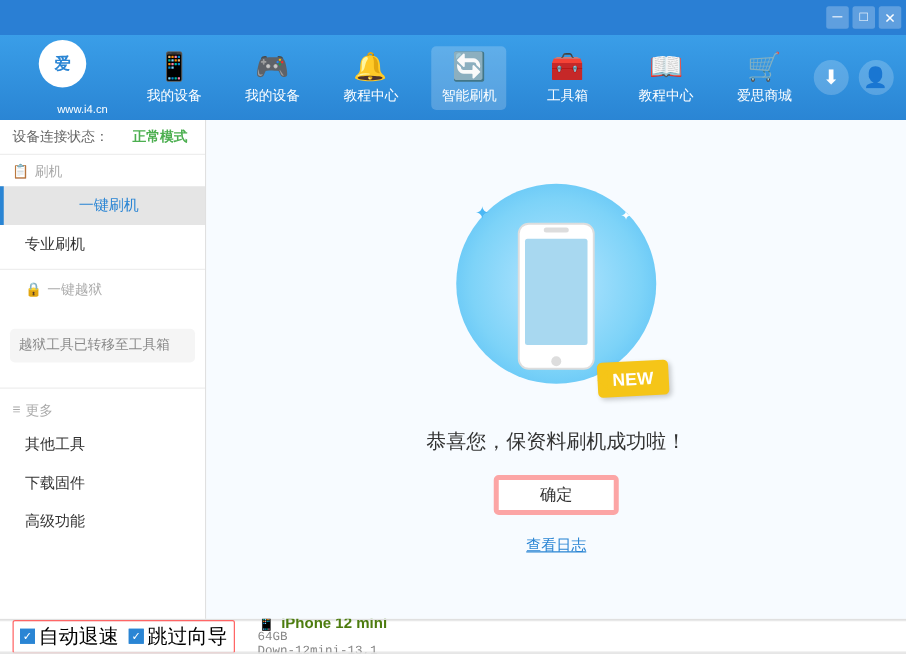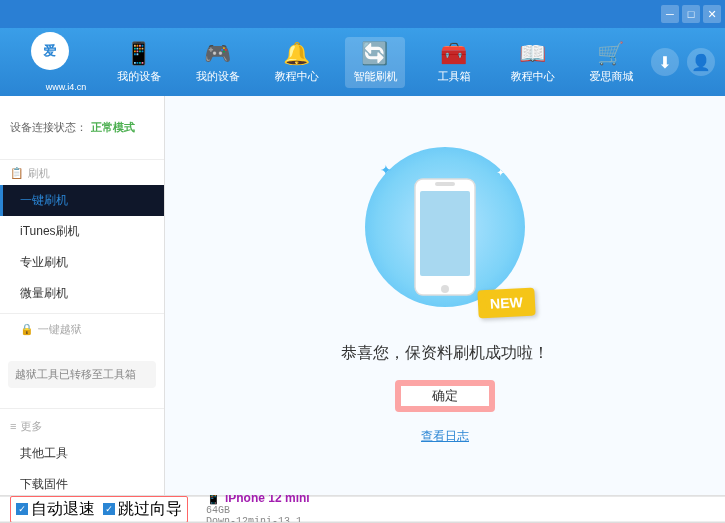--- a/index.html
+++ b/index.html
@@ -76,43 +76,44 @@
 
     
     .sidebar {
       width: 165px;
       background: white;
       border-right: 1px solid #e0e0e0;
       overflow-y: auto;
       flex-shrink: 0;
     }
     .status-bar {
-      padding: 24px 10px;
+      padding: 6px 10px;
       font-size: 11px;
       color: #666;
       border-bottom: 1px solid #eee;
-      display: flex; align-items: center; gap: 4px;
+      display: flex; align-items: center; gap: 19px;
     }
     .status-normal { color: #4caf50; font-weight: bold; }
     .sidebar-section-title {
       padding: 6px 10px 4px 10px;
       font-size: 11px; color: #aaa;
       display: flex; align-items: center; gap: 4px;
     }
     .sidebar-item {
       padding: 7px 10px 7px 20px;
       font-size: 12px;
       color: #333;
       cursor: pointer;
     }
     .sidebar-item.active {
-      background: #0f172a;
+      background: #e5e5e5;
       color: #2a85d4;
       border-left: 3px solid #2a85d4;
       padding-left: 17px;
+      text-align: center;
     }
     .sidebar-divider { height: 1px; background: #eee; margin: 4px 0; }
     .sidebar-locked {
       padding: 4px 10px 4px 20px;
       font-size: 11px;
       color: #aaa;
       display: flex; align-items: center; gap: 4px;
     }
     .lock-icon { font-size: 11px; }
     .sidebar-notice {
@@ -174,21 +175,21 @@
       transform: translateY(-50%);
       border: 8px solid transparent;
       border-right-color: #f5c518;
     }
     .success-text {
       font-size: 16px; color: #333; font-weight: 500;
     }
     .confirm-btn {
       width: 100px; height: 32px;
       background: white;
-      border: 6px solid #fca5a5;
+      border: 4px solid #fca5a5;
       border-radius: 4px;
       font-size: 13px; color: #333;
       cursor: pointer;
       display: flex; align-items: center; justify-content: center;
     }
     .visit-link {
       font-size: 12px; color: #2a85d4; cursor: pointer; text-decoration: underline;
     }
 
     
@@ -270,40 +271,39 @@
     <div class="status-bar">
       <span>设备连接状态：</span>
       <span class="status-normal">正常模式</span>
     </div>
 
     <div class="sidebar-section-title">
       <span>📋</span>
       <span>刷机</span>
     </div>
     <div class="sidebar-item active">一键刷机</div>
-    <div class="sidebar-item">iTunes刷机</div>
     <div class="sidebar-item">专业刷机</div>
-    <div class="sidebar-item">微量刷机</div>
 
     <div class="sidebar-divider"></div>
 
     <div class="sidebar-locked">
       <span class="lock-icon">🔒</span>
       <span>一键越狱</span>
     </div>
     <div class="sidebar-notice">越狱工具已转移至工具箱</div>
 
     <div class="sidebar-divider"></div>
 
     <div class="sidebar-section-title">
       <span>≡</span>
       <span>更多</span>
     </div>
     <div class="sidebar-item">其他工具</div>
     <div class="sidebar-item">下载固件</div>
+    <div class="sidebar-item">高级功能</div>
   </div>
 
   <div class="content">
     <div class="success-panel">
 
       <div class="phone-illustration">
         <div class="phone-bg-circle"></div>
 
         <div style="position:absolute;top:15px;left:15px;color:#4ab8f5;font-size:14px;z-index:4;">✦</div>
         <div style="position:absolute;top:20px;right:20px;color:#fff;font-size:10px;z-index:4;">✦</div>
@@ -338,21 +338,21 @@
       </div>
       <div class="checkbox-item">
         <div class="checkbox-box checked">✓</div>
         <span>跳过向导</span>
       </div>
     </div>
 
     <div class="device-info">
       <div class="device-name">
         <span>📱</span>
-        <span style="color:#a21caf;font-weight:bold;font-size:12px;">iPhone 12 mini</span>
+        <span style="color:#4d7c0f;font-weight:bold;font-size:12px;">iPhone 12 mini</span>
       </div>
       <div class="device-sub">64GB</div>
       <div class="device-sub">Down-12mini-13,1</div>
     </div>
   </div>
 
   <div class="bottombar">
     
     
   </div>

